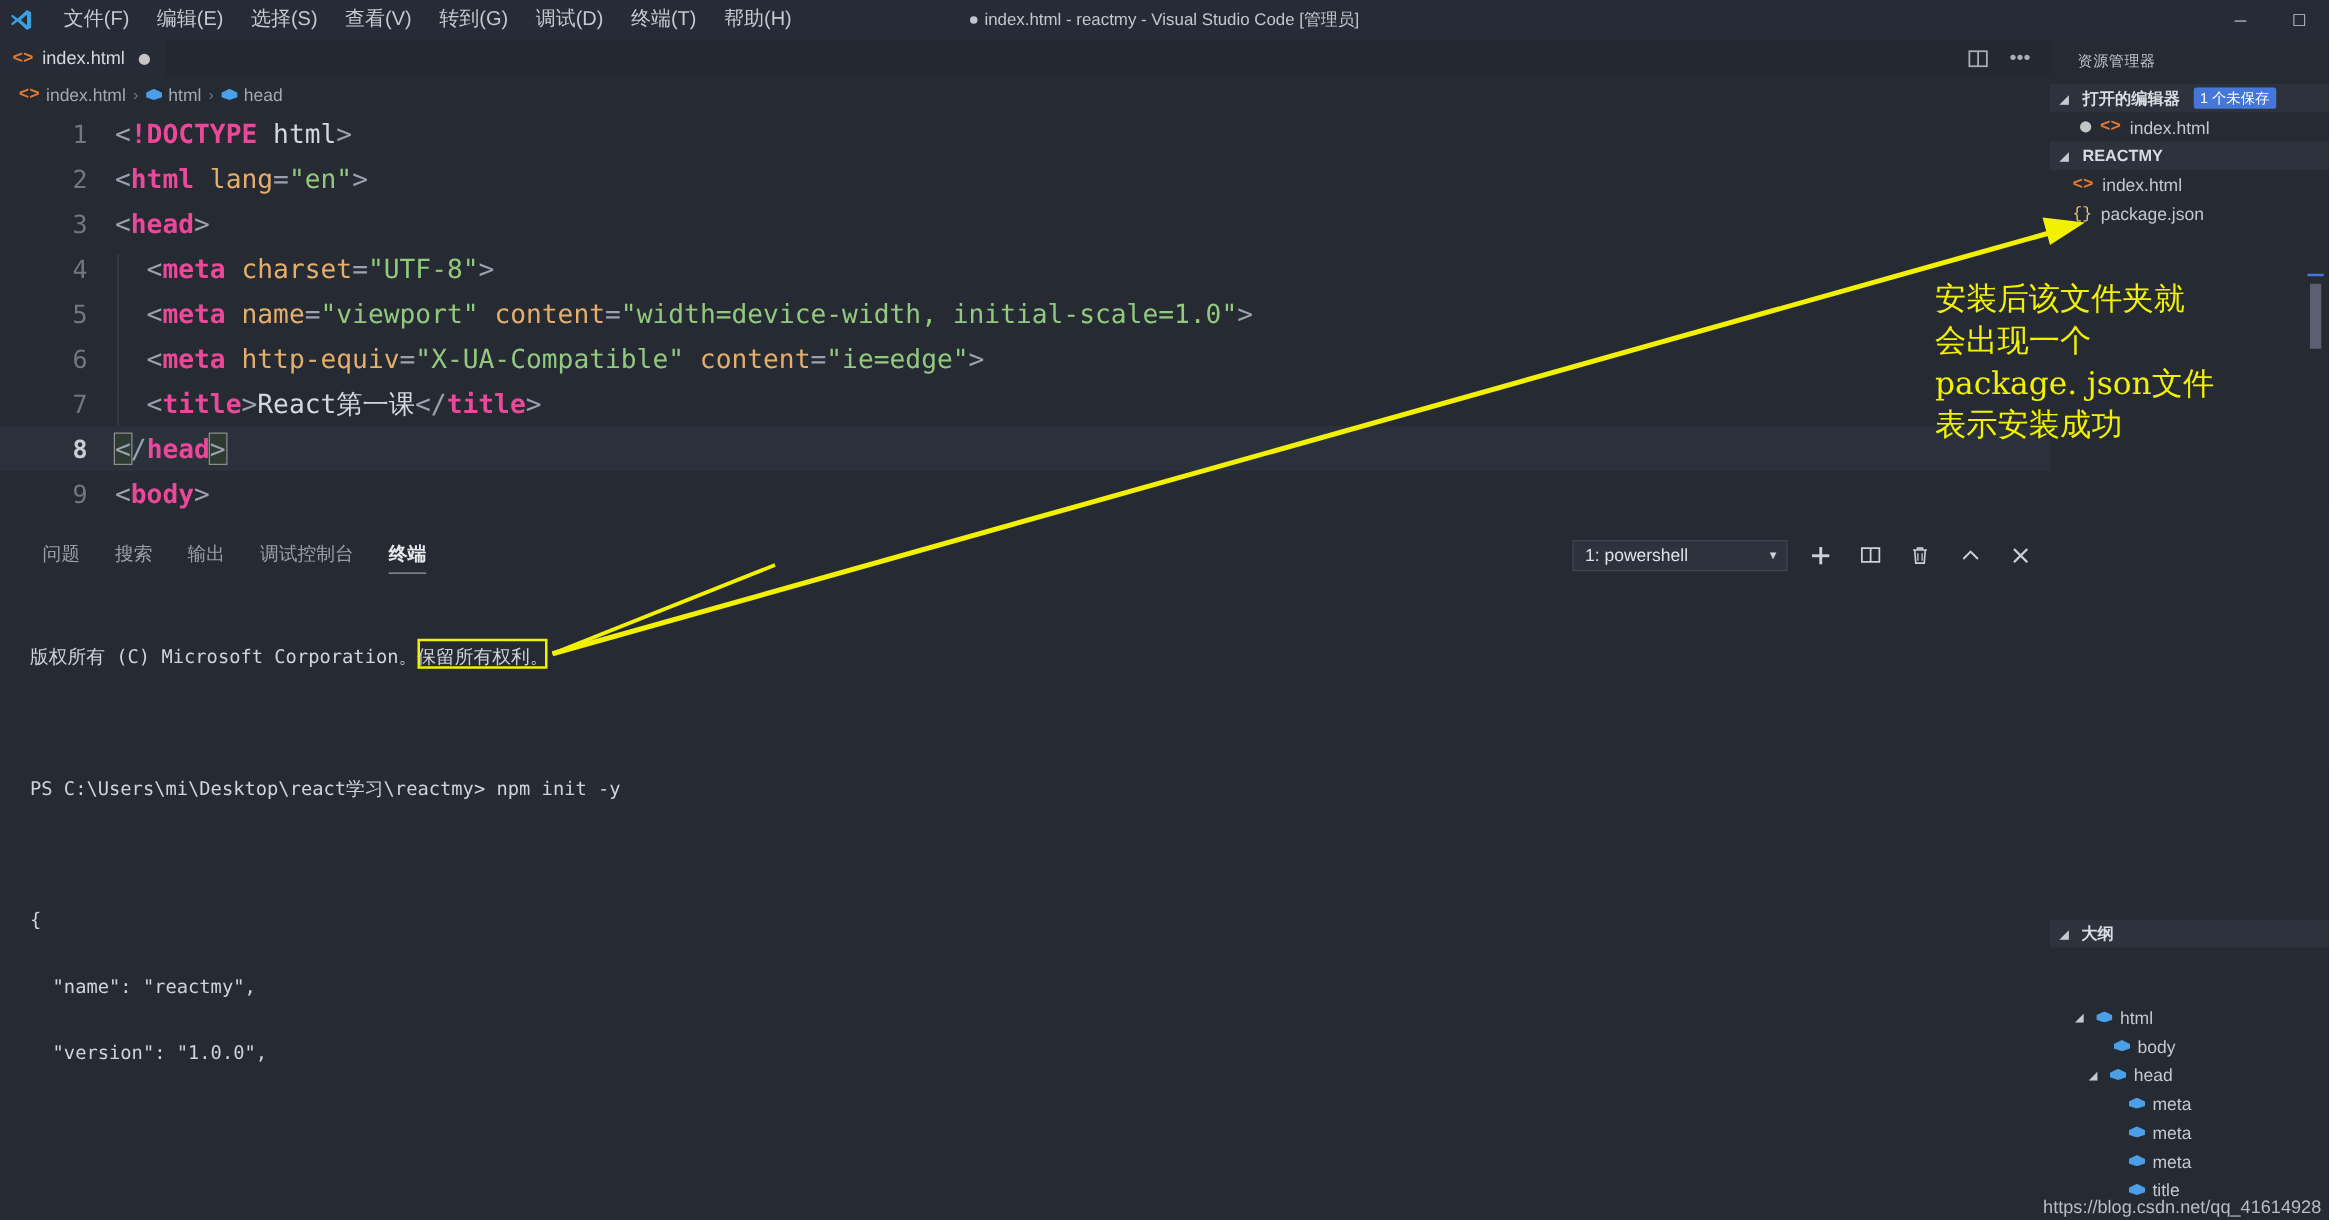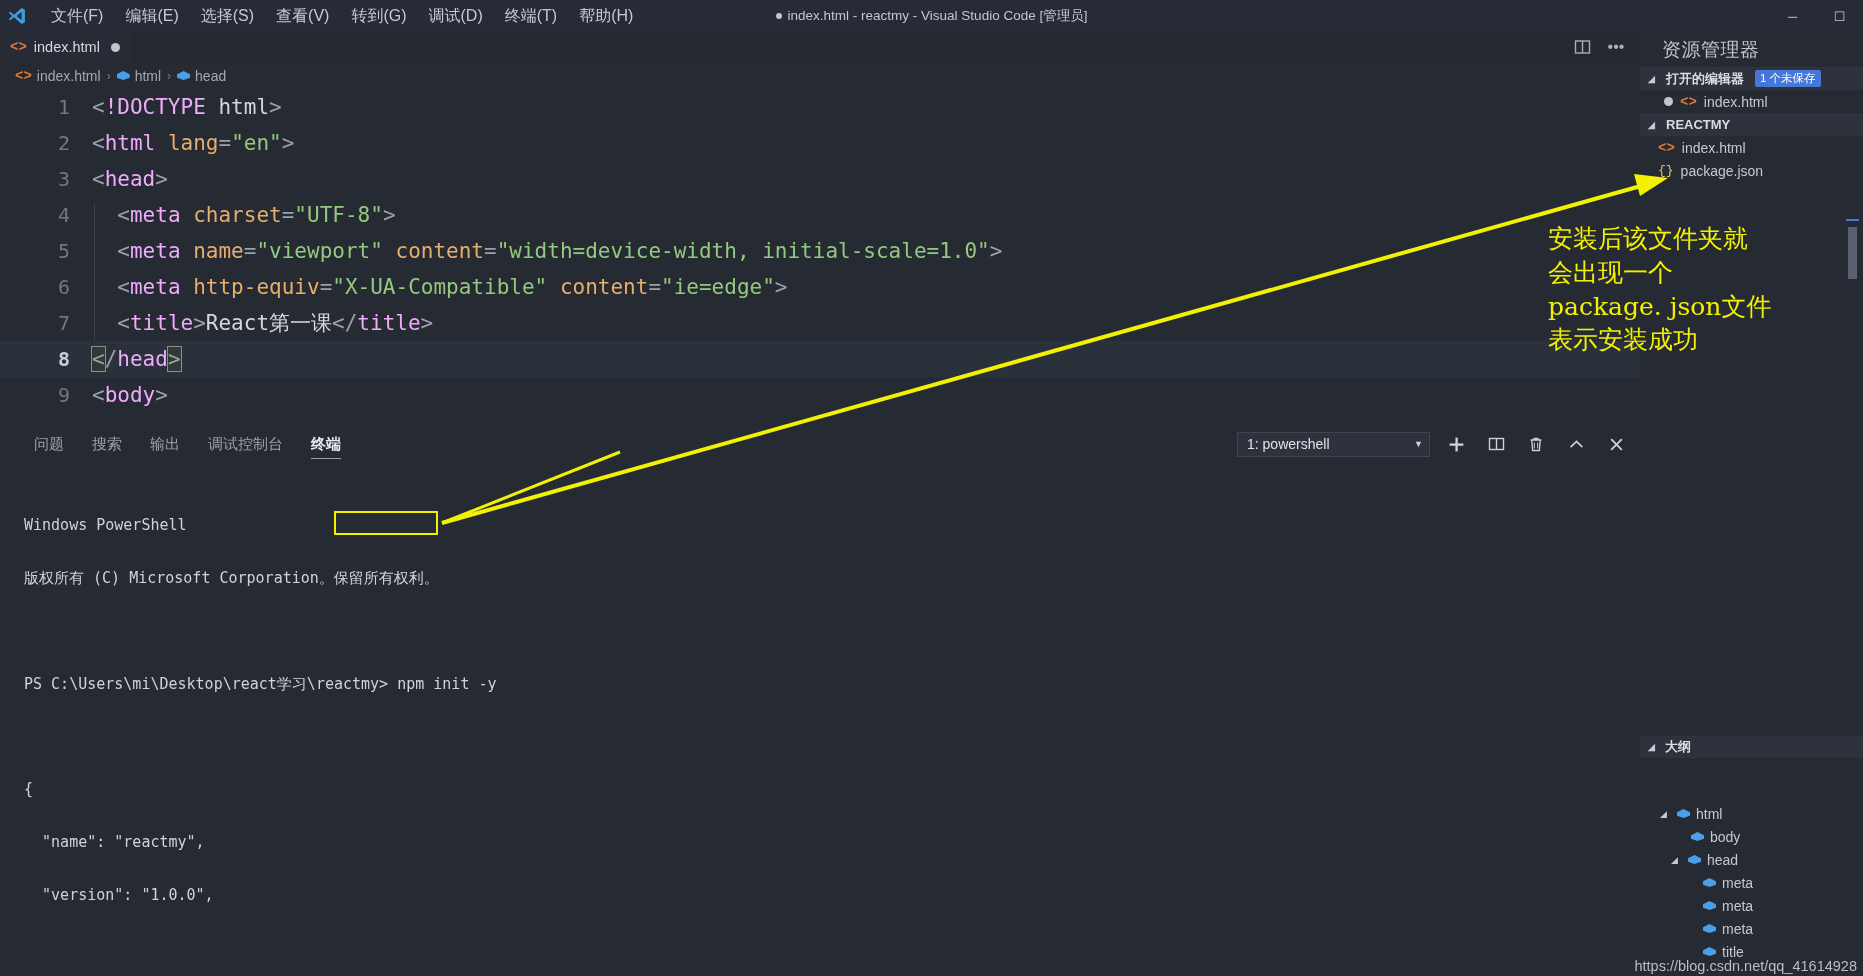--- a/index.html
+++ b/index.html
@@ -98,21 +98,21 @@
   .code-line.active { background: #2b313b; }
   .ln {
     width: 92px; text-align: right; padding-right: 22px;
     color: #707884; font-size: 20px; flex: none;
   }
   .code-line.active .ln { color: #c9cdd4; font-weight: bold; }
   .code-text { flex: 1; color: #9aa2ad; position: relative; }
   .indent-guide {
     position: absolute; top: 0; width: 1px; height: 36px; background: #3b424d;
   }
-  .t-tag   { color: #f0abfc; }
+  .t-tag   { color: #ec4899; font-weight: bold; }
   .t-attr  { color: #e6ae6b; }
   .t-str   { color: #93c97e; }
   .t-punct { color: #9aa2ad; }
   .t-txt   { color: #d4d7dc; }
   .bracket-hl { outline: 1px solid #8d8d8d; background: #2e3b33; }
 
   
   .panel {
     position: absolute; left: 0; top: 424px; width: 1640px; height: 552px;
     background: #252a33;
@@ -126,21 +126,21 @@
   }
   .panel-tab.active { color: #e7e9ec; font-weight: bold; }
   .panel-tab.active::after {
     content:''; position:absolute; left: 14px; right: 14px; bottom: 5px; height: 1px; background:#9aa0aa;
   }
   .panel-right {
     position: absolute; right: 10px; top: 0; height: 40px;
     display: flex; align-items: center; gap: 12px;
   }
   .term-select {
-    width: 193px; height: 25px; background: #2d323c; border: 1px solid #3e4450;
+    width: 172px; height: 25px; background: #2d323c; border: 1px solid #3e4450;
     color: #dfe2e6; font-size: 14px; display: flex; align-items: center;
     padding: 0 6px 0 9px; justify-content: space-between;
   }
   .term-select .caret { font-size: 9px; color: #cfd3d9; }
   .panel-icon {
     width: 28px; height: 28px; display:flex; align-items:center; justify-content:center;
     color: #cdd1d7;
   }
   .terminal {
     position: absolute; left: 0; top: 40px; right: 0; bottom: 0;
@@ -156,21 +156,21 @@
     border: 2px solid #f2f200; pointer-events: none;
   }
 
   
   .sidebar {
     position: absolute; right: 0; top: 32px; width: 223px; height: 944px;
     background: #252a33;
   }
   .sb-title {
     height: 35px; display:flex; align-items:center; padding-left: 22px;
-    color: #bfc4cc; font-size: 19px; letter-spacing: .5px;
+    color: #bfc4cc; font-size: 12px; letter-spacing: .5px;
   }
   .sb-section-head {
     height: 23px; display: flex; align-items: center; gap: 7px;
     padding-left: 8px; background: #2d323c;
     color: #d9dce1; font-size: 13px; font-weight: bold;
   }
   .twisty { font-size: 9px; color: #c6cad0; width: 11px; display:inline-block;}
   .badge {
     background: #4477d8; color: #fff; font-size: 11.5px; font-weight: normal;
     border-radius: 2px; padding: 1px 5px; margin-left: 4px;
@@ -373,21 +373,20 @@
         <div class="panel-icon">
           <svg width="17" height="17" viewBox="0 0 16 16">
               <line x1="3" y1="3" x2="13" y2="13" stroke="#cdd1d7" stroke-width="1.8"></line>
               <line x1="13" y1="3" x2="3" y2="13" stroke="#cdd1d7" stroke-width="1.8"></line>
             </svg>
         </div>
       </div>
     </div>
 
     <div class="terminal">
-      <div class="term-line">Windows PowerShell</div>
       <div class="term-line">版权所有 (C) Microsoft Corporation。保留所有权利。</div>
       <div class="term-spacer"></div>
       <div class="term-line">PS C:\Users\mi\Desktop\react学习\reactmy&gt; npm init -y</div>
       <div class="term-spacer"></div>
       <div class="term-line">{</div>
       <div class="term-line">  "name": "reactmy",</div>
       <div class="term-line">  "version": "1.0.0",</div>
       
       
       

